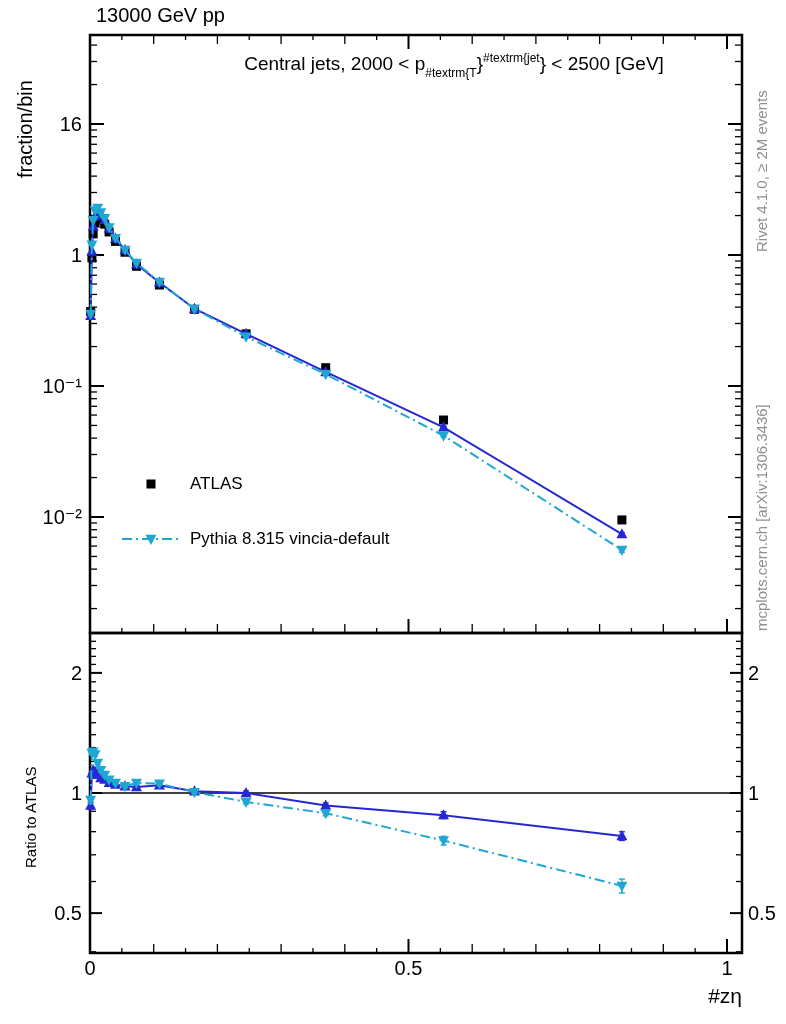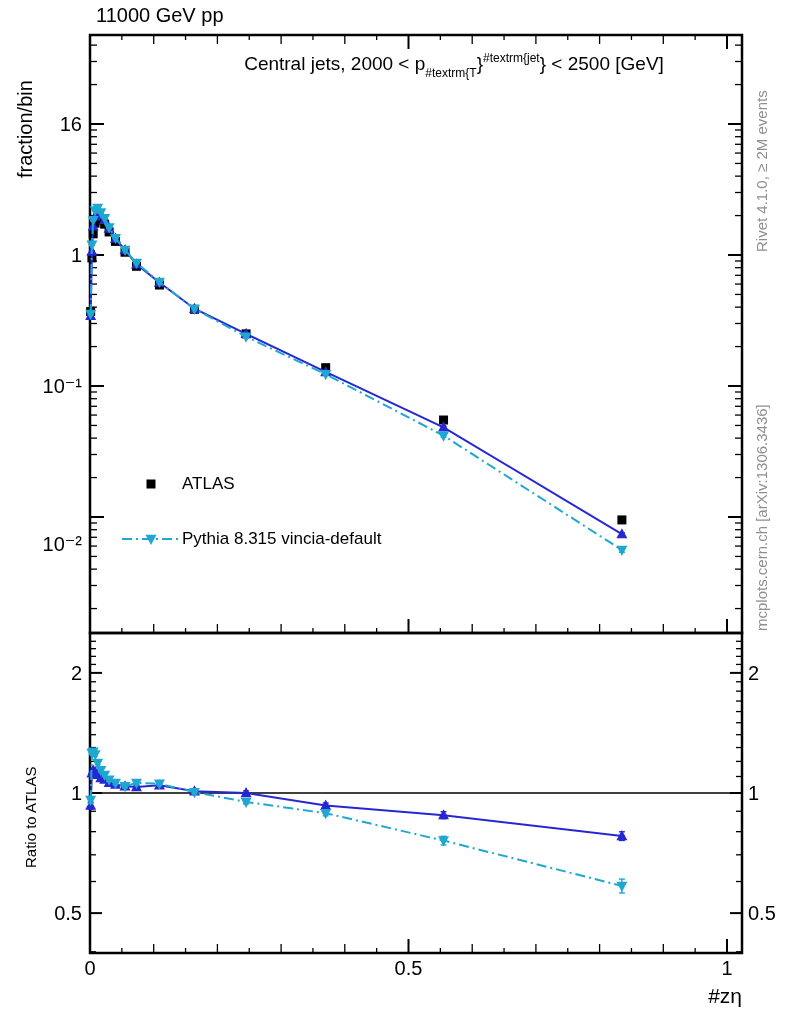--- a/index.html
+++ b/index.html
@@ -16,21 +16,21 @@
   .xtl{top:957px;font-size:20px;text-align:center;}
   .xtitle{top:984px;left:640px;width:102px;text-align:right;font-size:21px;}
   .rot{transform-origin:0 0;transform:rotate(-90deg);}
   .fraclabel{left:14px;top:178px;font-size:20px;}
   .ratiolabel{left:22px;top:868px;font-size:15px;}
   .sidegray{color:#8f8f8f;font-size:15px;}
   .rivet{left:753px;top:252px;}
   .mcplots{left:753px;top:631px;}
   .watermark{top:589px;left:280px;width:300px;text-align:center;font-size:15px;color:#a8a8a8;}
   .legend-row{left:120px;height:22px;display:flex;align-items:center;}
-  .legend-row .llabel{font-size:17px;}
+  .legend-row .llabel{margin-left:8px;font-size:17px;}
   svg{display:block;}
 </style>
 </head>
 <body>
 
 <div class="page">
 
   <svg id="plot" class="abs" style="left:0;top:0" width="786" height="1024">
       <g fill="none" stroke="#000" stroke-width="2.5">
         <rect x="90" y="35" width="652" height="598"></rect>
@@ -571,33 +571,33 @@
         <path d="M136.501 788.9029597593567L142.001 778.7029597593566L131.001 778.7029597593566Z" fill="#1fa7d2"></path>
         <path d="M159.433 789.7222686061491L164.933 779.522268606149L153.933 779.522268606149Z" fill="#1fa7d2"></path>
         <path d="M194.46800000000002 798.1357413591535L199.96800000000002 787.9357413591534L188.96800000000002 787.9357413591534Z" fill="#1fa7d2"></path>
         <path d="M246.065 807.8882814897497L251.565 797.6882814897497L240.565 797.6882814897497Z" fill="#1fa7d2"></path>
         <path d="M325.69 819.1933873486798L331.19 808.9933873486798L320.19 808.9933873486798Z" fill="#1fa7d2"></path>
         <path d="M443.535 846.5553766799643L449.035 836.3553766799643L438.035 836.3553766799643Z" fill="#1fa7d2"></path>
         <path d="M621.895 891.9048094332101L627.395 881.70480943321L616.395 881.70480943321Z" fill="#1fa7d2"></path>
       </g>
     </svg>
 
-  <div class="abs h-left">11000 GeV pp</div>
+  <div class="abs h-left">13000 GeV pp</div>
 
   <div class="abs ptitle">
     <span>Central jets, 2000 &lt; p</span><span class="tsub">#textrm{T</span><span>}</span><span class="tsup">#textrm{jet</span><span>} &lt; 2500 [GeV]</span>
   </div>
 
   <div class="abs rot fraclabel">fraction/bin</div>
   <div class="abs rot ratiolabel">Ratio to ATLAS</div>
 
   <div class="abs ytl" style="top:113px">16</div>
   <div class="abs ytl" style="top:244px">1</div>
   <div class="abs ytl" style="top:375px">10⁻¹</div>
-  <div class="abs ytl" style="top:533px">10⁻²</div>
+  <div class="abs ytl" style="top:506px">10⁻²</div>
 
   <div class="abs ytl" style="top:662px">2</div>
   <div class="abs ytl" style="top:782px">1</div>
   <div class="abs ytl" style="top:902px">0.5</div>
   <div class="abs ytr" style="top:662px">2</div>
   <div class="abs ytr" style="top:782px">1</div>
   <div class="abs ytr" style="top:902px">0.5</div>
 
   <div class="abs xtl" style="left:78px;width:24px">0</div>
   <div class="abs xtl" style="left:386px;width:45px">0.5</div>

